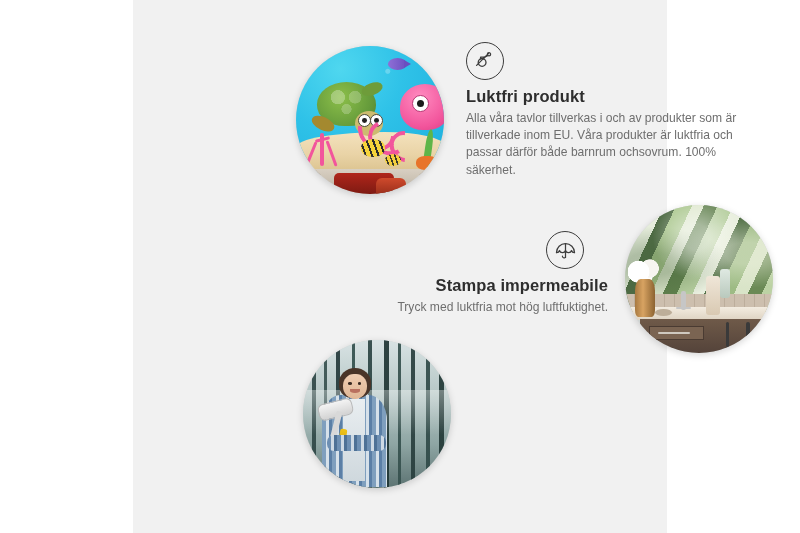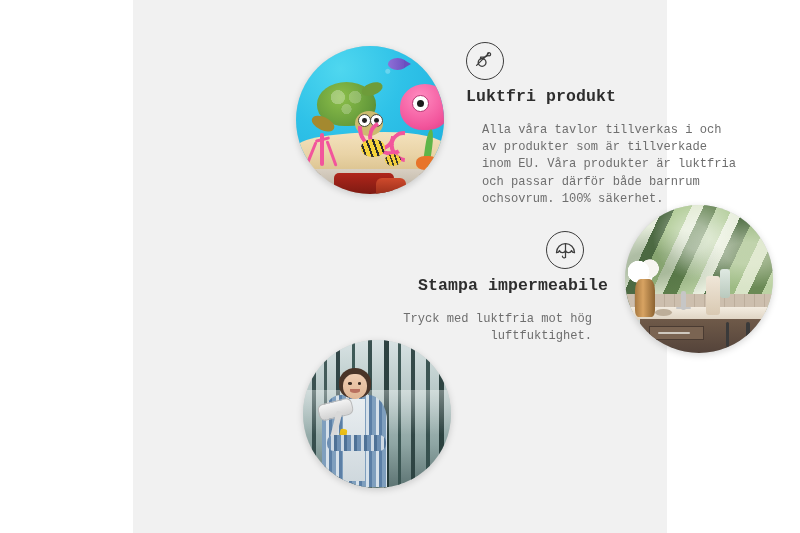--- a/index.html
+++ b/index.html
@@ -327,36 +327,36 @@
     border-radius: 6px; transform: rotate(-14deg);
     border:1px solid #b9b9b9;
   }
   .pw-tool {
     position:absolute; left:24%; top:60%; width:5%; height:12%;
     background: linear-gradient(180deg,#f0c419 0%,#c9a014 100%);
     border-radius:2px; transform: rotate(10deg);
   }
 
   
-  .feature { position: absolute; font-family: Liberation Mono, monospace; }
+  .feature { position: absolute; }
   .icon-ring {
     width: 36px; height: 36px;
     border: 1.6px solid #3d3d3d;
     border-radius: 50%;
     display: flex; align-items: center; justify-content: center;
   }
   .feature h3 {
     margin: 7px 0 4px 0;
     font-size: 16.5px;
     font-weight: bold;
     color: #2e2e2e;
     letter-spacing: .1px;
   }
   .feature p {
-    margin: 16px;
+    margin: 0;
     font-size: 12.1px;
     line-height: 1.42;
     color: #6e6e6e;
   }
 
   #feature-odor { left: 333px; top: 42px; width: 292px; text-align: left; }
   #feature-water { left: 213px; top: 231px; width: 262px; text-align: right; }
   #feature-water .icon-ring { margin: 0 auto 0 200px; }
   #feature-mount { left: 323px; top: 399px; width: 230px; text-align: center; }
   #feature-mount .icon-ring { margin: 0 auto; }

